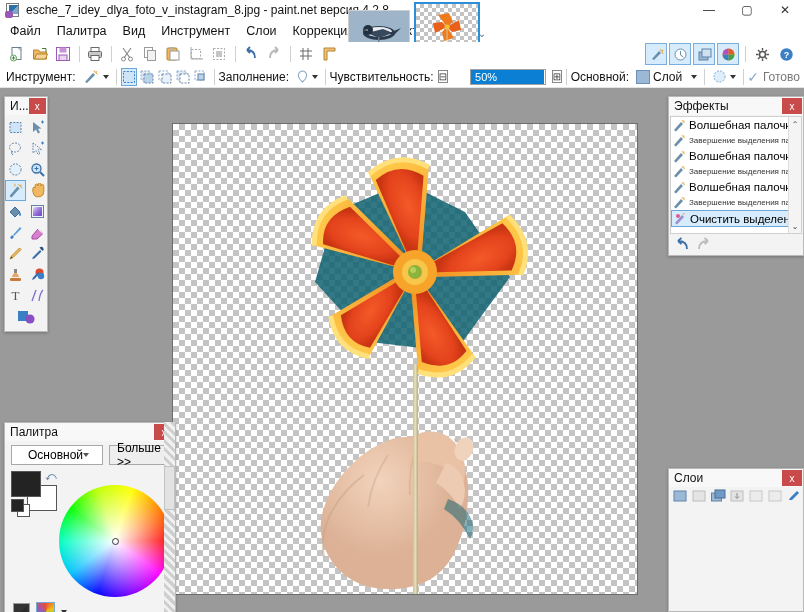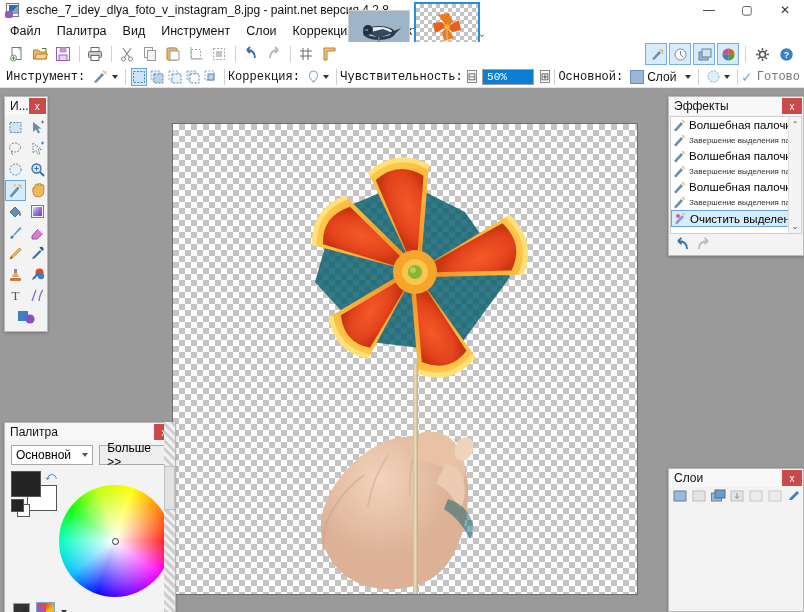--- a/index.html
+++ b/index.html
@@ -89,21 +89,21 @@
     display:flex; align-items:center; justify-content:center;
   }
   .sep { width:1px; height:16px; background:#d0d0d0; margin:0 4px; }
 
   
   .tooloptions {
     position:absolute; left:0; top:66px; width:804px; height:22px;
     background:#ffffff; display:flex; align-items:center; padding-left:6px;
     font-size:12px; color:#111; border-bottom:1px solid #e3e3e3;
   }
-  .lbl { white-space:nowrap; margin-right:4px;font-family:Liberation Mono, monospace; }
+  .lbl { white-space:nowrap; margin-right:4px; }
   .combo-sm {
     display:flex; align-items:center; gap:3px; padding:1px 3px; height:18px;
   }
   .caret { width:0;height:0;border-left:3px solid transparent;border-right:3px solid transparent;border-top:4px solid #333; }
   .selmode {
     width:18px; height:18px; border:1px solid transparent; margin:0 1px;
     display:flex; align-items:center; justify-content:center;
   }
   .selmode.active { border:1px solid #6aa6d8; background:#d6ebfb; }
   .slider {
@@ -149,21 +149,21 @@
     position:relative;
   }
   .tool.active { background:#d6ebfb; border:1px solid #6aa6d8; }
 
   
   #palette { left:4px; top:422px; width:172px; height:218px; }
   .pal-body { padding:4px 6px; position:relative; height:100%; }
   .pal-row { display:flex; align-items:center; gap:6px; margin-bottom:6px; }
   .pal-select {
     width:92px; height:20px; border:1px solid #a9a9a9; background:#fff;
-    display:flex; align-items:center; padding:0 4px; font-size:12px;
+    display:flex; align-items:center; padding:0 16px; font-size:12px;
   }
   .pal-select .caret { margin-left:auto; border-top-color:#555; }
   .pal-more {
     height:20px; border:1px solid #a9a9a9; background:#eee; font-size:12px;
     padding:0 7px; display:flex; align-items:center;
   }
   .colorboxes { position:relative; width:52px; height:42px; }
   .cb-primary { position:absolute; left:0; top:0; width:30px; height:26px; background:#232323; border:1px solid #555; }
   .cb-secondary { position:absolute; left:16px; top:14px; width:30px; height:26px; background:#fff; border:1px solid #555; }
   .cb-small-a { position:absolute; left:0; top:28px; width:13px; height:13px; background:#232323; border:1px solid #555; }
@@ -444,31 +444,31 @@
           <rect x="4" y="4" width="9" height="9" fill="#fff" stroke="#5e82a8" stroke-dasharray="2 1.4"></rect>
         </svg>
     </div>
     <div class="selmode">
       <svg width="14" height="14">
           <rect x="1" y="1" width="9" height="9" fill="#fff" stroke="#8aa8c4" stroke-dasharray="2 1.4"></rect>
           <rect x="4" y="4" width="6" height="6" fill="#bcd4ea" stroke="#5e82a8"></rect>
         </svg>
     </div>
     <div class="sep"></div>
-    <span class="lbl">Коррекция:</span>
+    <span class="lbl">Заполнение:</span>
     <div class="combo-sm">
       <svg width="13" height="15">
           <path d="M6.5 2 C3.5 2 2 5 2.5 7.5 C3 10 6.5 13 6.5 13 C6.5 13 10 10 10.5 7.5 C11 5 9.5 2 6.5 2Z" fill="none" stroke="#8aa8c4" stroke-width="1.1"></path>
         </svg>
       <span class="caret"></span>
     </div>
     <div class="sep"></div>
     <span class="lbl">Чувствительность:</span>
     <div class="stepbtn">⊟</div>
-    <div class="slider" style="margin-left:5px;font-family:Liberation Mono, monospace;">
+    <div class="slider" style="margin-left:22px;">
       <div class="fill" id="tolfill" style="width: 73px;"></div>
       <div class="txt">50%</div>
     </div>
     <div class="stepbtn" style="margin-left:6px;">⊞</div>
     <div class="sep"></div>
     <span class="lbl">Основной:</span>
     <div class="combo-sm">
       <span class="swatch-blue"></span>
       <span>Слой</span>
       <span class="caret" style="margin-left:6px;"></span>

